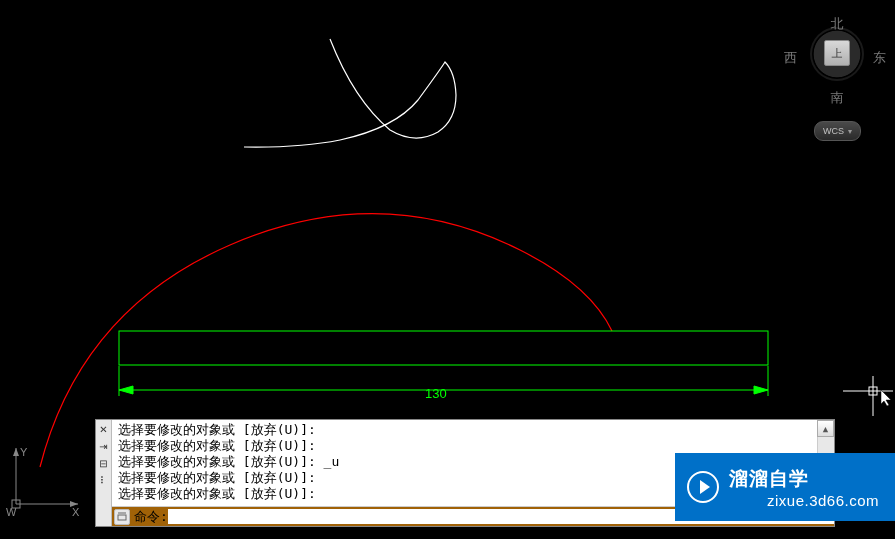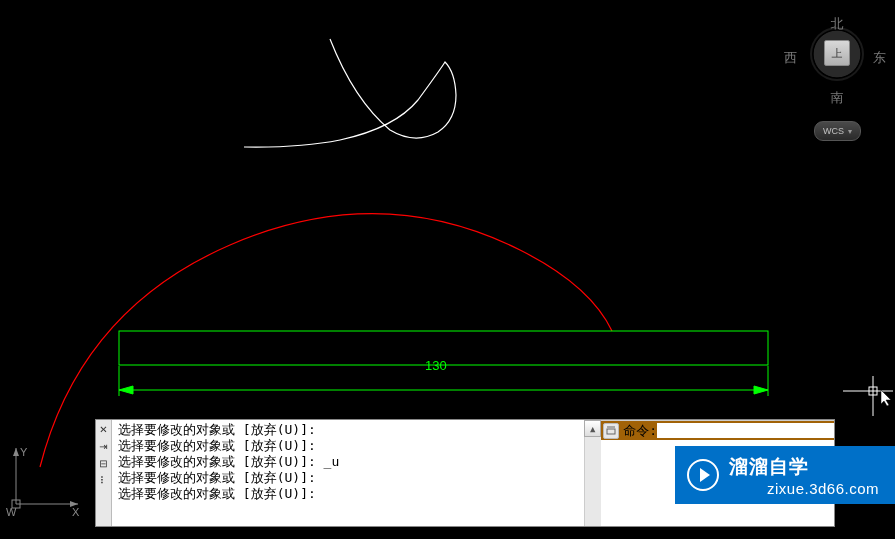--- a/index.html
+++ b/index.html
@@ -87,21 +87,21 @@
     }
     .ucs-icon {
       position: absolute;
       bottom: 15px;
       left: 6px;
       pointer-events: none;
     }
     .dim-text {
       position: absolute;
       left: 425px;
-      top: 358px;
+      top: 386px;
       color: #00ff00;
       font-size: 13px;
       font-family: Arial, sans-serif;
     }
     .cmd-panel {
       position: absolute;
       left: 95px;
       top: 419px;
       width: 740px;
       height: 108px;
@@ -126,21 +126,21 @@
       display: flex;
       align-items: center;
       justify-content: center;
       color: #333;
       font-size: 10px;
       cursor: pointer;
     }
     .cmd-body {
       flex: 1;
       display: flex;
-      flex-direction: row;
+      flex-direction: column;
     }
     .cmd-history {
       flex: 1;
       background: #fff;
       padding: 2px 6px;
       font-family: "SimSun", monospace;
       font-size: 13px;
       line-height: 16px;
       color: #000;
       overflow: hidden;
@@ -199,23 +199,23 @@
       border: none;
       outline: none;
       font-family: "SimSun", monospace;
       font-size: 13px;
       padding: 0 4px;
       background: #fff;
     }
     .watermark {
       position: absolute;
       right: 0;
-      bottom: 35px;
+      bottom: 18px;
       width: 220px;
-      height: 58px;
+      height: 68px;
       background: #0070c8;
       display: flex;
       align-items: center;
       padding: 0 12px;
       gap: 10px;
     }
     .wm-play {
       width: 32px;
       height: 32px;
       border: 2.5px solid #fff;

